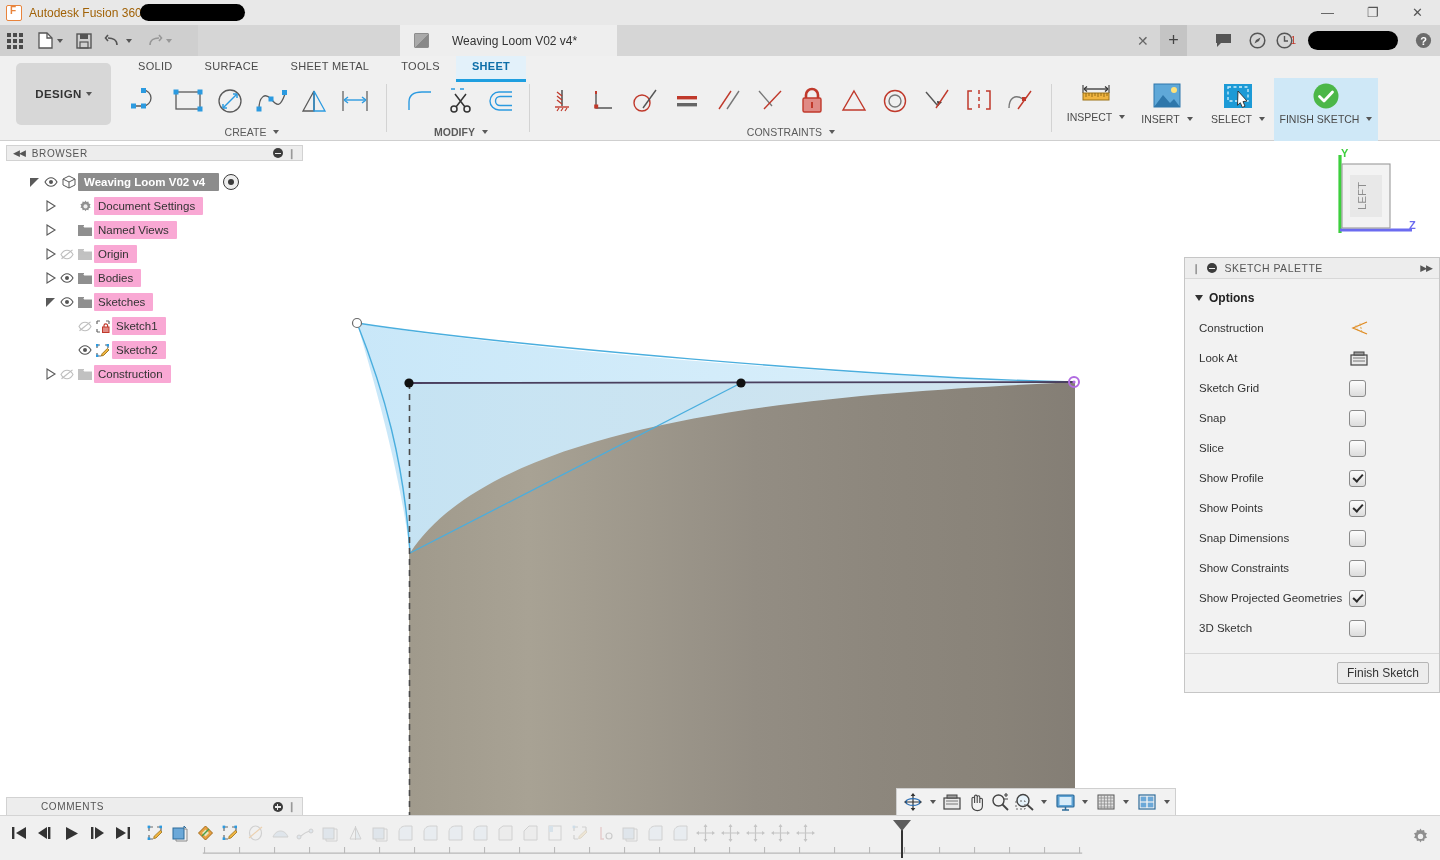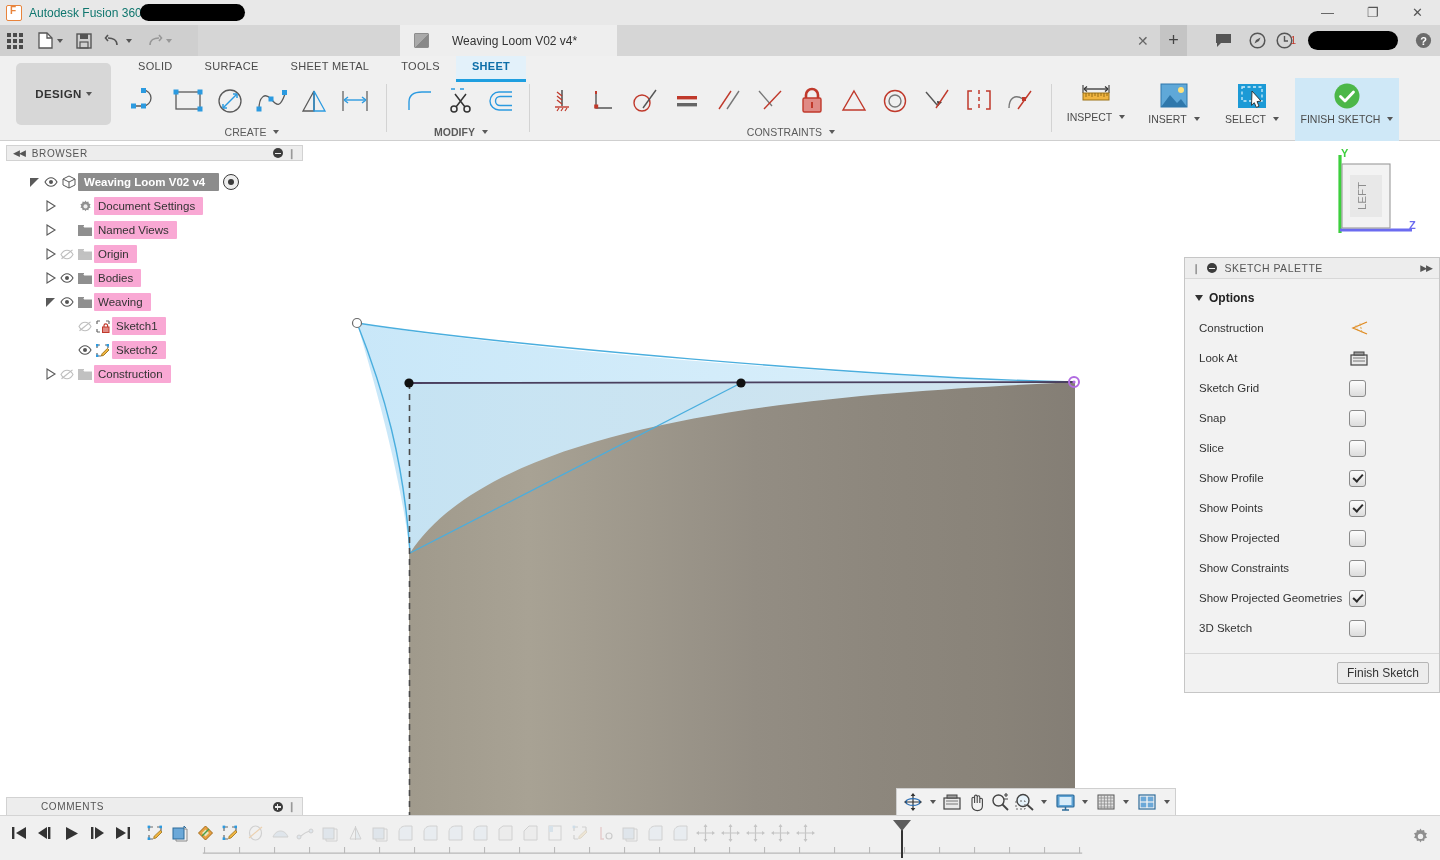--- a/index.html
+++ b/index.html
@@ -10,21 +10,21 @@
     -webkit-font-smoothing:antialiased;
   }
   .app{position:relative;width:1440px;height:860px;}
 
   
   .titlebar{position:absolute;left:0;top:0;width:1440px;height:25px;background:#e8e8e8;
             display:flex;align-items:center;}
   .tb-logo{width:14px;height:14px;margin-left:6px;margin-right:7px;background:#fff;
            border:1px solid #e8843c;border-radius:2px;position:relative;}
   .tb-logo::after{content:"F";position:absolute;left:3px;top:-1px;font-size:10px;font-weight:bold;color:#e8843c;}
-  .tb-title{font-size:12px;color:#0f766e;}
+  .tb-title{font-size:12px;color:#a16207;}
   .tb-redact{display:inline-block;height:17px;background:#000;border-radius:9px;margin-left:-2px;vertical-align:middle;}
   .tb-wbtns{position:absolute;right:0;top:0;height:25px;display:flex;}
   .tb-wbtn{width:45px;height:25px;display:flex;align-items:center;justify-content:center;color:#555;font-size:13px;}
 
   
   .qatrow{position:absolute;left:0;top:25px;width:1440px;height:31px;background:#d6d6d6;}
   .qat{position:absolute;left:0;top:0;width:198px;height:31px;background:#cfcfcf;
        display:flex;align-items:center;}
   .qat-item{display:flex;align-items:center;justify-content:center;height:31px;cursor:default;}
   .qat-grid{width:30px;}
@@ -421,21 +421,21 @@
             </svg>
         </div>
       </div>
       <div class="panel-label">
         <span>CONSTRAINTS</span>
           <span class="caret"></span>
       </div>
     </div>
     <div class="panel-sep" style="left:1051px;"></div>
 
-    <div style="position:absolute;left:1060px;top:22px;height:62px;display:flex;align-items:flex-start;gap:7px;">
+    <div style="position:absolute;left:1060px;top:22px;height:62px;display:flex;align-items:flex-start;gap:0;">
 
       <div class="bigcmd" style="width:72px">
         <svg width="34" height="26" viewBox="0 0 34 26">
             <path d="M4 3v8M30 3v8" stroke="#555" stroke-width="1.3"></path>
             <path d="M5 7h24" stroke="#333" stroke-width="1.3"></path>
             <path d="M5 7l3-2.5M5 7l3 2.5M29 7l-3-2.5M29 7l-3 2.5" stroke="#333" stroke-width="1.3" fill="none"></path>
             <rect x="4" y="11" width="26" height="7" fill="#f0b440" stroke="#9c7216" stroke-width="1"></rect>
             <path d="M7 11v4M10 11v3M13 11v4M16 11v3M19 11v4M22 11v3M25 11v4M28 11v3" stroke="#8a6512" stroke-width=".9"></path>
           </svg>
         <span class="lbl">
@@ -718,21 +718,21 @@
             <path d="M7 .7C3.4.7 1 5 1 5s2.4 4.3 6 4.3S13 5 13 5 10.6.7 7 .7z" fill="none" stroke="#555" stroke-width="1.1"></path>
             <circle cx="7" cy="5" r="2" fill="#555"></circle>
           </svg>
       </span>
       <span class="fold">
         <svg width="16" height="13" viewBox="0 0 16 13">
             <path d="M1 2h5l1.3 1.6H15V12H1z" fill="#8f8f8f"></path>
             <path d="M1 1h6v1.2H1z" fill="#8f8f8f"></path>
           </svg>
       </span>
-      <span class="tlabel">Weaving</span>
+      <span class="tlabel">Sketches</span>
     </div>
 
     <div class="trow" style="padding-left:70px">
       <span class="eye">
         <svg width="14" height="11" viewBox="0 0 14 11" opacity=".38">
             <path d="M7 1.2C3.4 1.2 1 5.4 1 5.4s2.4 4.3 6 4.3 6-4.3 6-4.3S10.6 1.2 7 1.2z" fill="none" stroke="#555" stroke-width="1.1"></path>
             <path d="M1.5 9.8L12.5.9" stroke="#555" stroke-width="1.2"></path>
           </svg>
       </span>
       <span class="fold">
@@ -848,21 +848,21 @@
         <span class="opt-label">Show Profile</span>
         <span class="cbox on"></span>
       </div>
 
       <div class="opt">
         <span class="opt-label">Show Points</span>
         <span class="cbox on"></span>
       </div>
 
       <div class="opt">
-        <span class="opt-label">Show Projected</span>
+        <span class="opt-label">Snap Dimensions</span>
         <span class="cbox"></span>
       </div>
 
       <div class="opt">
         <span class="opt-label">Show Constraints</span>
         <span class="cbox"></span>
       </div>
 
       <div class="opt">
         <span class="opt-label">Show Projected Geometries</span>

